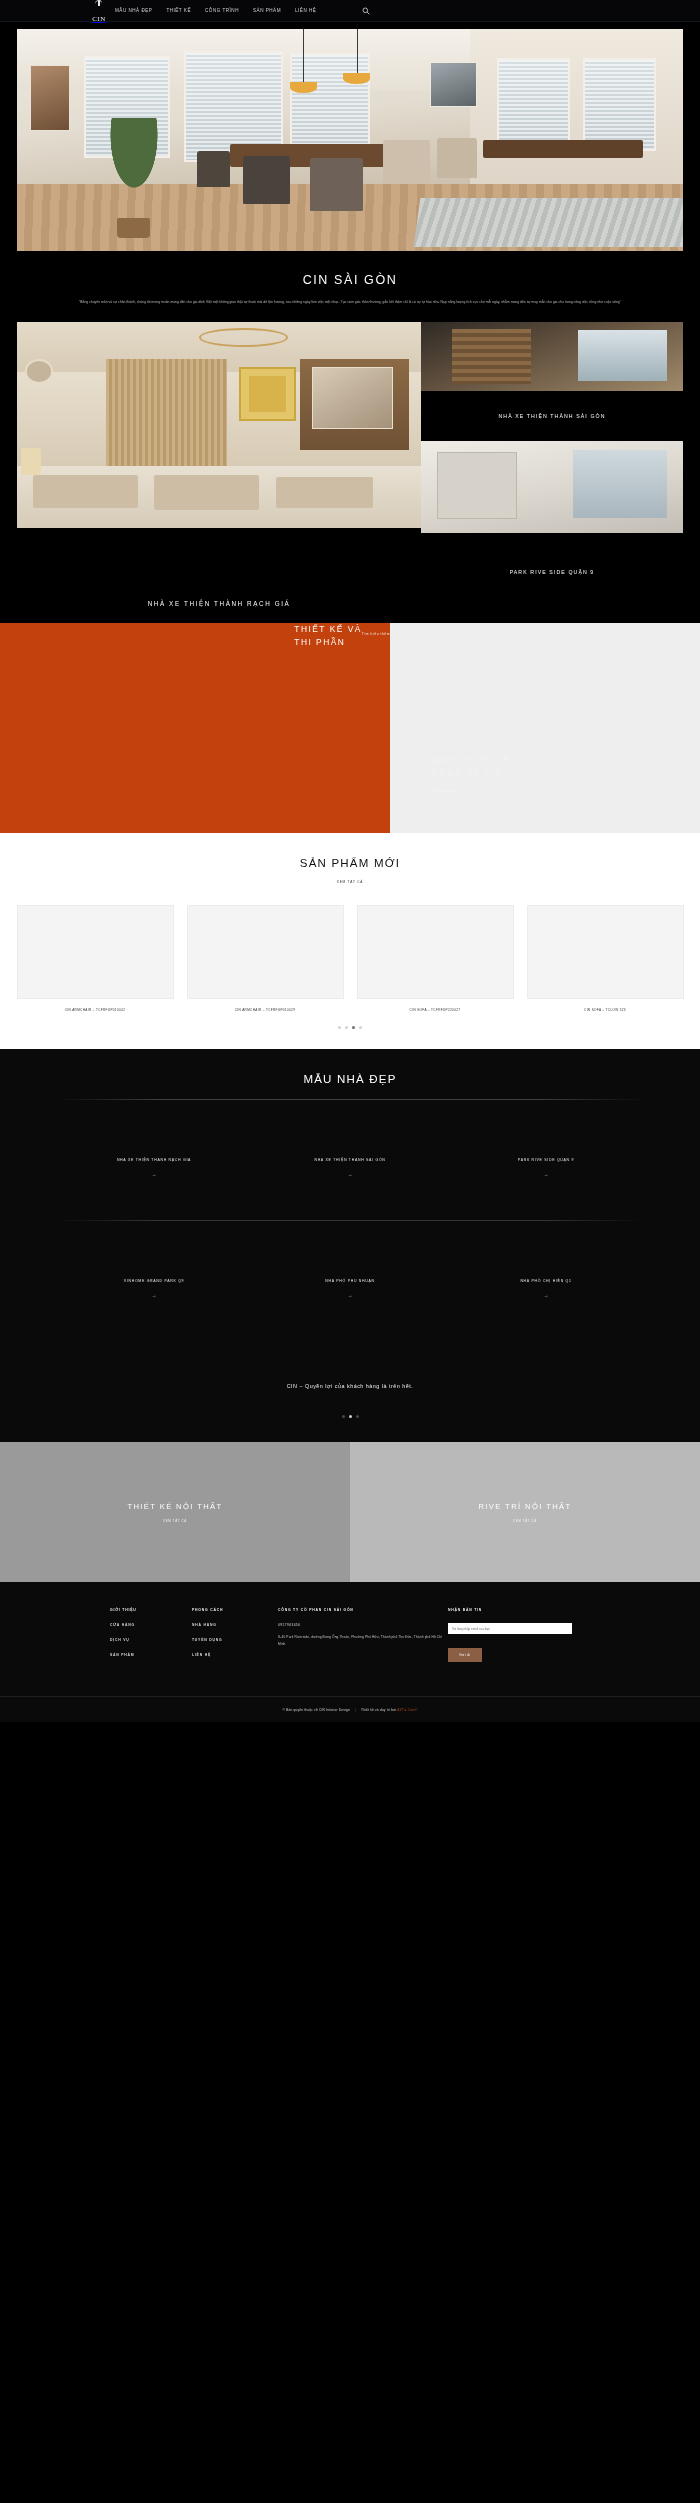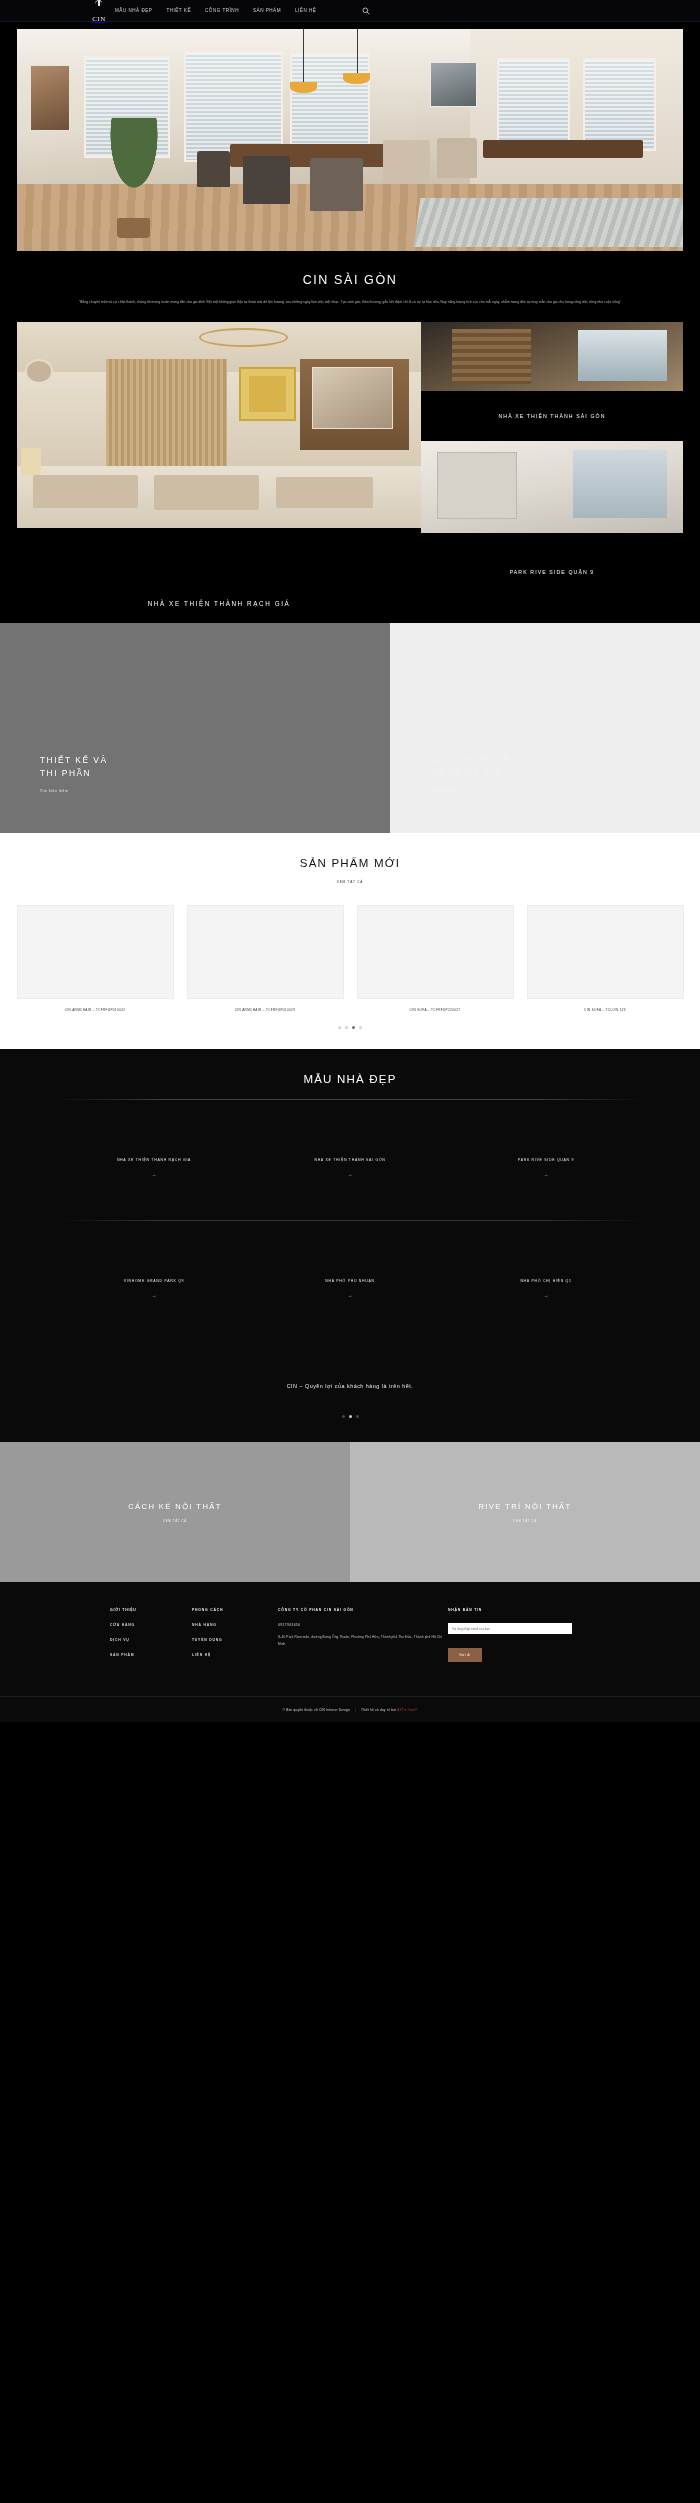--- a/index.html
+++ b/index.html
@@ -238,22 +238,22 @@
   .m-img-3:before{content:"";position:absolute;right:6%;top:10%;width:36%;height:74%;
     background:linear-gradient(180deg,#cfd9de,#a8b6bd);}
   .mosaic-right .m-cap2 {
     height: 50px; background:#000; display:flex; align-items:flex-end; justify-content:center;
     padding-bottom: 8px;
   }
 
   
   .split { display:flex; height: 210px; }
   .split-l {
-    width: 390px; background:#737373; position:relative;
-    display:flex; flex-direction:column; justify-content:flex-end;
+    width: 390px; background:#c2410c; position:relative;
+    display:flex; flex-direction:row; justify-content:flex-end;
     padding: 0 0 40px 40px;
   }
   .split-r {
     width: 310px; background:#eeeeee; position:relative;
     display:flex; flex-direction:column; justify-content:flex-end;
     padding: 0 0 40px 42px;
   }
   .split-title {
     color:#fff; font-size: 8.4px; letter-spacing: 1.5px; line-height: 1.55; font-weight:400;
   }
@@ -520,21 +520,21 @@
   <div class="quote">CIN – Quyền lợi của khách hàng là trên hết.</div>
   <div class="dots-dark">
     <span class="dot-d"></span>
     <span class="dot-d active"></span>
     <span class="dot-d"></span>
   </div>
 </section>
 
 <section class="split2">
   <div class="split2-l">
-    <div class="split2-title">CÁCH KẾ NỘI THẤT</div>
+    <div class="split2-title">THIẾT KẾ NỘI THẤT</div>
     <a class="split2-link" href="#">XEM TẤT CẢ</a>
   </div>
   <div class="split2-r">
     <div class="split2-title">RIVE TRÍ NỘI THẤT</div>
     <a class="split2-link" href="#">XEM TẤT CẢ</a>
   </div>
 </section>
 
 <footer class="footer">
   <div class="footer-inner">

